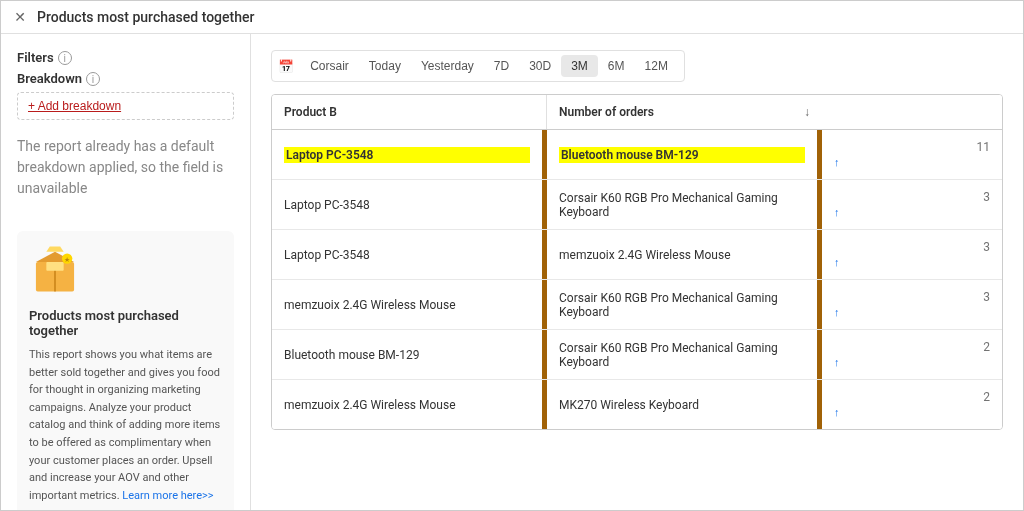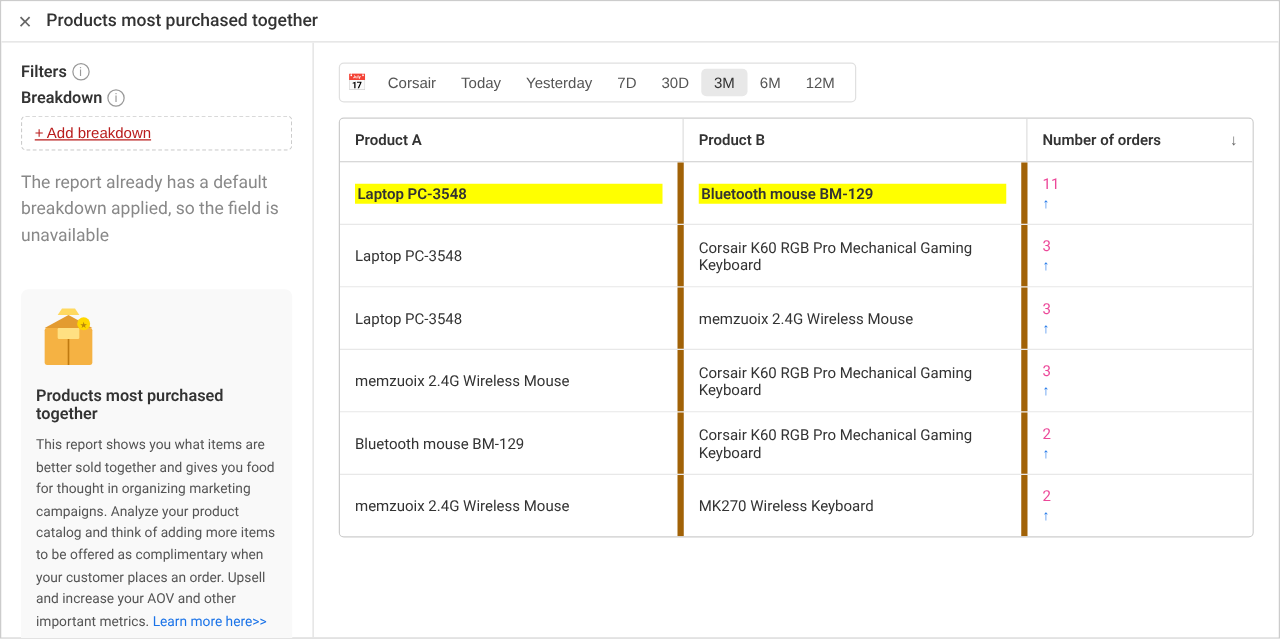--- a/index.html
+++ b/index.html
@@ -62,21 +62,21 @@
       flex-direction: column;
       gap: 0;
     }
 
     .section-label {
       font-size: 13px;
       font-weight: 600;
       color: #333;
       margin-bottom: 6px;
       display: flex;
-      align-items: flex-start;
+      align-items: flex-end;
       gap: 4px;
     }
 
     .info-icon {
       width: 14px;
       height: 14px;
       border-radius: 50%;
       border: 1px solid #999;
       display: inline-flex;
       align-items: center;
@@ -272,21 +272,22 @@
     }
 
     .trend-up {
       color: #1a73e8;
       font-size: 11px;
       margin-top: 2px;
     }
 
     .num-val {
       font-size: 12px;
-      color: #ec4899;
+      color: #737373;
+      text-align: right;
     }
   </style>
 </head>
 <body>
 
 <div class="window">
 
   <div class="title-bar">
     <span class="close-icon">✕</span>
     <span class="title-text">Products most purchased together</span>
@@ -332,21 +333,20 @@
     <div class="report-panel">
 
       <div class="time-filter-bar">
         <span class="calendar-icon">📅</span>
 
         <div id="time-tabs"><button class="time-tab">Corsair</button><button class="time-tab">Today</button><button class="time-tab">Yesterday</button><button class="time-tab">7D</button><button class="time-tab">30D</button><button class="time-tab active">3M</button><button class="time-tab">6M</button><button class="time-tab">12M</button></div>
       </div>
 
       <div class="data-table">
         <div class="table-header">
-          <div class="th">Product A</div>
           <div class="th">Product B</div>
           <div class="th">
             <span>Number of orders</span>
             <span class="sort-icon">↓</span>
           </div>
         </div>
         <div id="table-body">
             <div class="table-row highlight">
               <div class="td">
                 <span class="highlight-cell">Laptop PC-3548</span>

